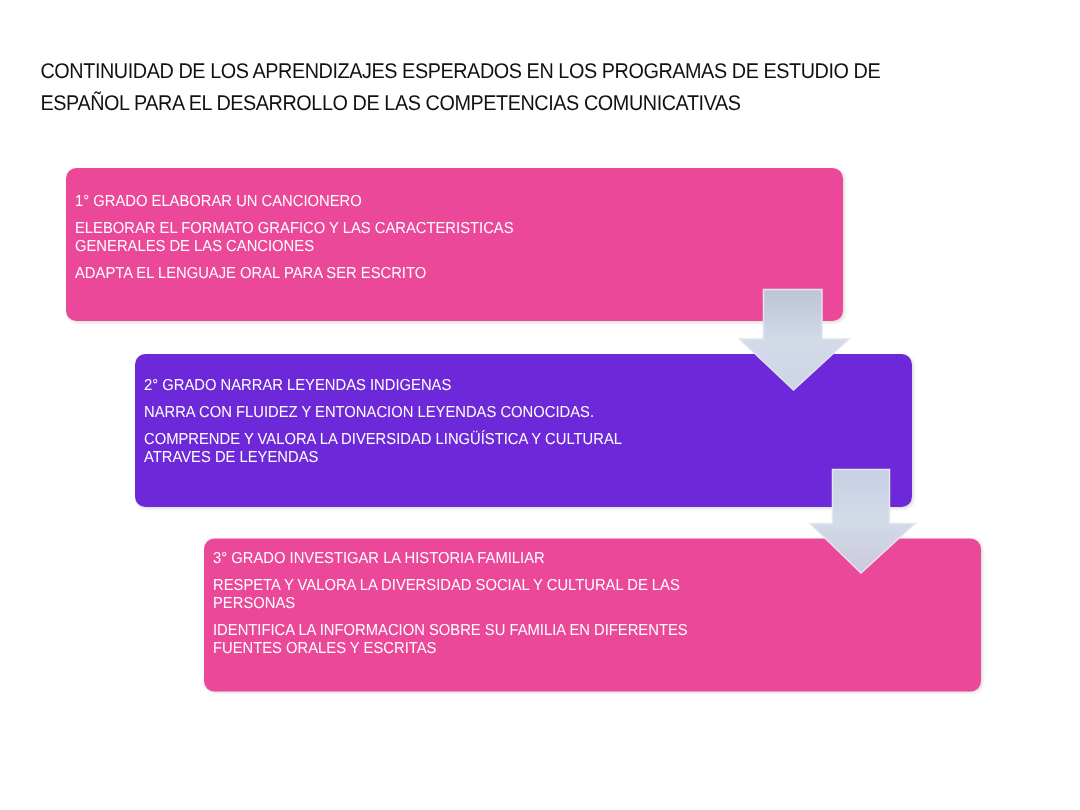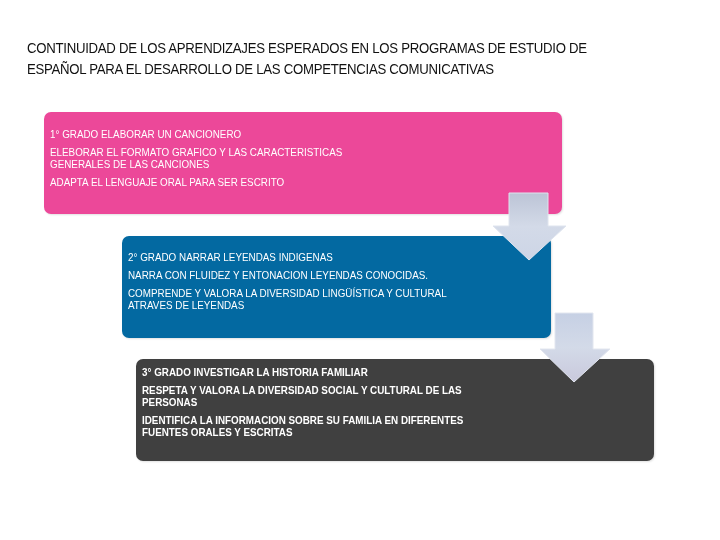--- a/index.html
+++ b/index.html
@@ -40,22 +40,22 @@
     }
     .box .txt {
       transform: scaleX(0.93);
       transform-origin: left top;
       white-space: nowrap;
     }
     .box .line {
       margin-bottom: 6px;
     }
     .box1 { left: 44px; top: 112px; width: 518px; height: 102px; background: #ec4899; }
-    .box2 { left: 90px; top: 236px; width: 429px; height: 102px; background: #0369a1; margin-left: 32px; }
-    .box3 { left: 136px; top: 359px; width: 518px; height: 102px; background: #404040; padding-top: 7px; font-weight: bold; }
+    .box2 { left: 90px; top: 236px; width: 518px; height: 102px; background: #6d28d9; }
+    .box3 { left: 136px; top: 359px; width: 518px; height: 102px; background: #ec4899; padding-top: 7px; }
     .box2 { padding-top: 15px; }
     .arrow {
       position: absolute;
       z-index: 5;
     }
   </style>
 </head>
 <body>
 
 <div class="title">

